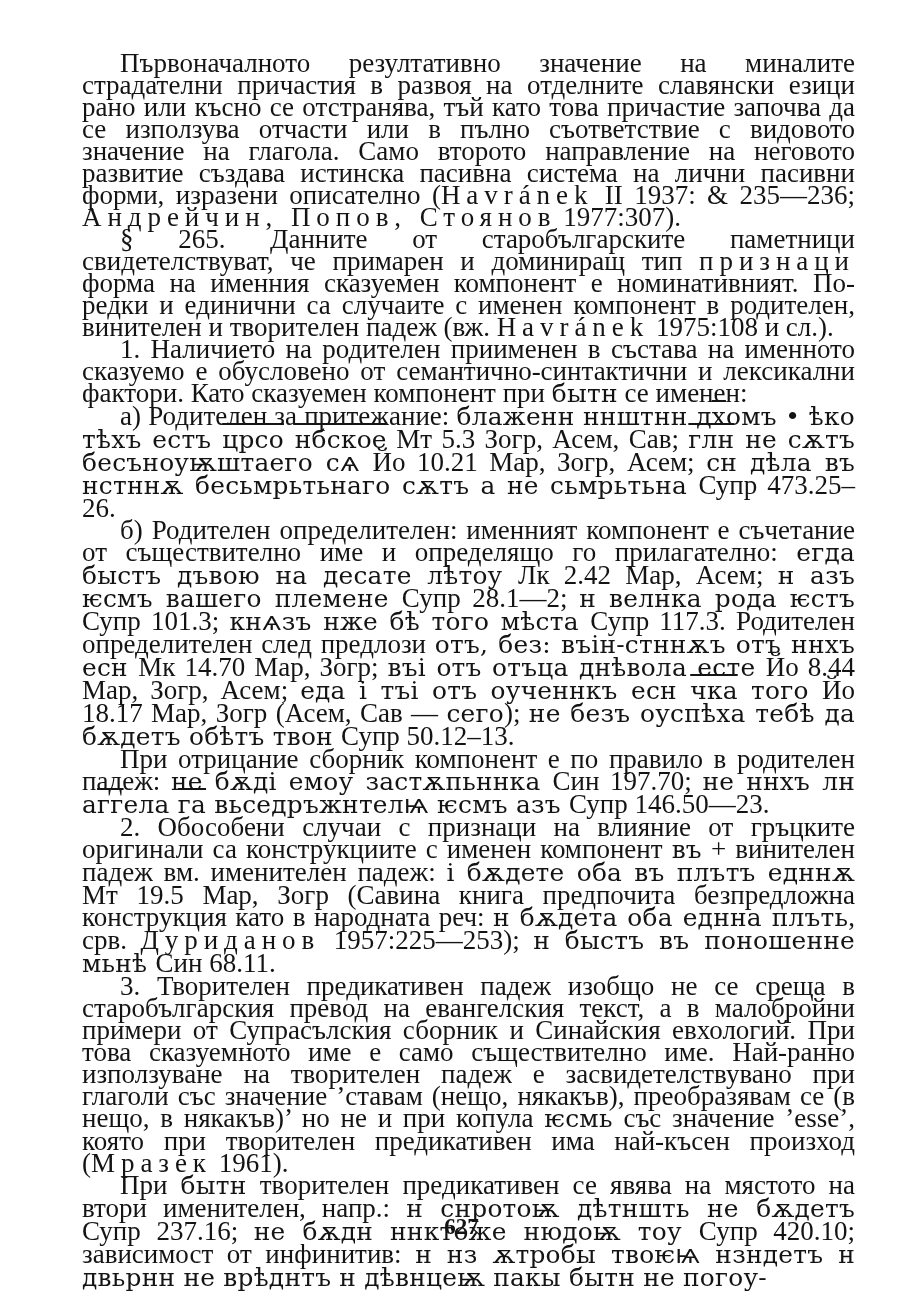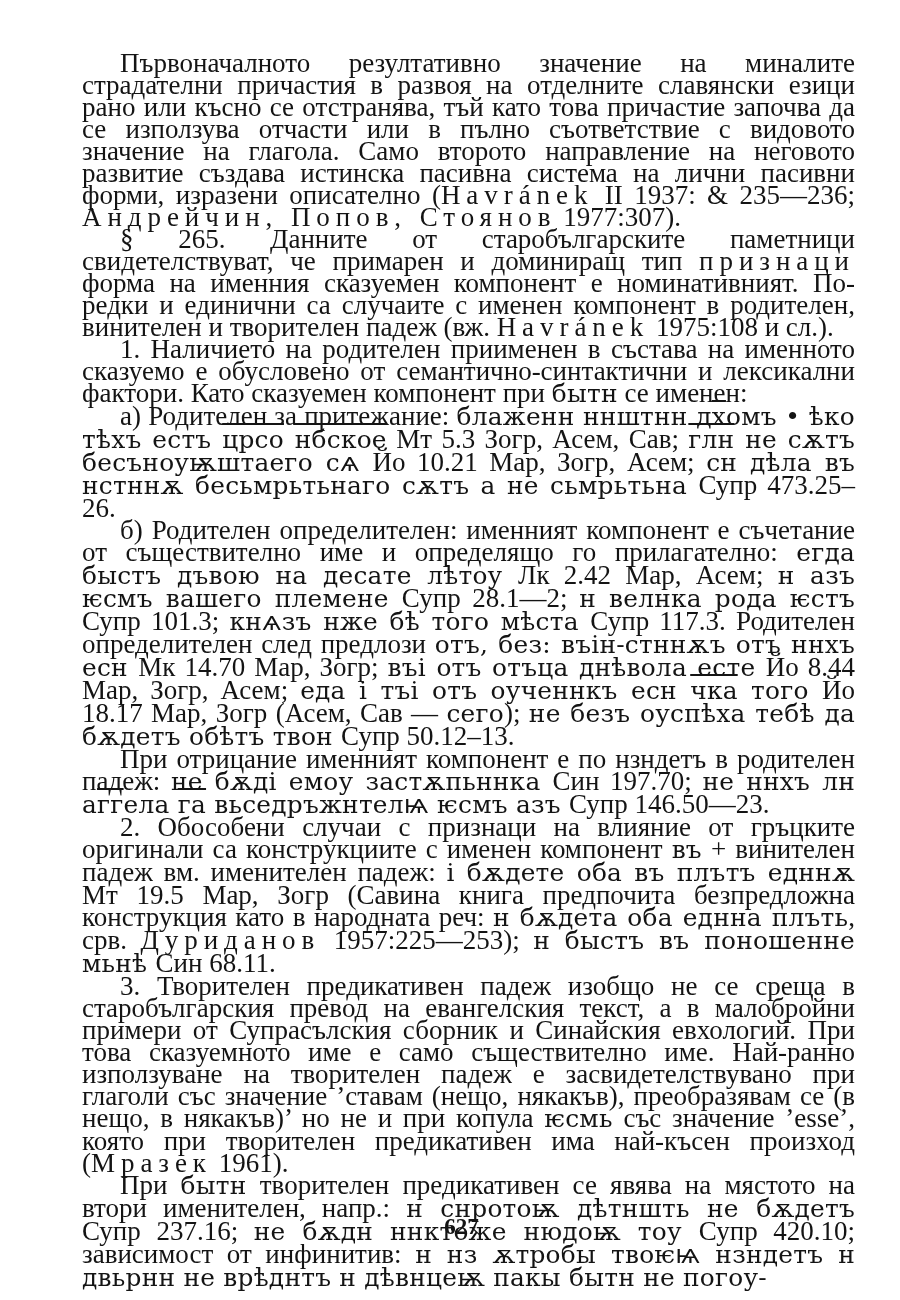--- a/index.html
+++ b/index.html
@@ -57,19 +57,19 @@
 </head>
 <body>
 
 <div class="page">
   <div class="text-block" id="text-root">
       <p class="para"><span>Първоначалното резултативно значение на миналите страдателни причастия в развоя на отделните славянски езици рано или късно се отстранява, тъй като това причастие започва да се използува отчасти или в пълно съответствие с видовото значение на глагола. Само второто направление на неговото развитие създава истинска пасивна система на лични пасивни форми, изразени описателно (</span><span class="spaced">Havránek</span><span> II 1937: &amp; 235—236; </span><span class="spaced">Андрейчин, Попов, Стоянов</span><span> 1977:307).</span></p>
       <p class="para"><span>§ 265. Данните от старобългарските паметници свидетелствуват, че примарен и доминиращ тип </span><span class="spaced">признаци</span><span> форма на именния сказуемен компонент е номинативният. По-редки и единични са случаите с именен компонент в родителен, винителен и творителен падеж (вж. </span><span class="spaced">Havránek</span><span> 1975:108 и сл.).</span></p>
       <p class="para"><span>1. Наличието на родителен приименен в състава на именното сказуемо е обусловено от семантично-синтактични и лексикални фактори. Като сказуемен компонент при </span><span class="ocs">бытн</span><span> се именен:</span></p>
       <p class="para"><span>а) Родителен за притежание: </span><span class="ocs">блаженн ннштнн д</span><span class="ocs titlo">х</span><span class="ocs">омъ • ѣко тѣхъ естъ </span><span class="ocs titlo">црсо</span><span class="ocs"> </span><span class="ocs titlo">нбское</span><span> Мт 5.3 Зогр, Асем, Сав; </span><span class="ocs titlo">глн</span><span class="ocs"> не сѫтъ бесъноуѭштаего сѧ </span><span>Йо 10.21 Мар, Зогр, Асем; </span><span class="ocs">сн дѣла въ нстннѫ бесьмрьтьнаго сѫтъ а не сьмрьтьна </span><span>Супр 473.25–26.</span></p>
       <p class="para"><span>б) Родителен определителен: именният компонент е съчетание от съществително име и определящо го прилагателно: </span><span class="ocs">егда быстъ дъвою на десате лѣтоу </span><span>Лк 2.42 Мар, Асем; </span><span class="ocs">н азъ ѥсмъ вашего племене </span><span>Супр 28.1—2; </span><span class="ocs">н велнка рода ѥстъ </span><span>Супр 101.3; </span><span class="ocs">кнѧзъ нже бѣ того мѣста </span><span>Супр 117.3. Родителен определителен след предлози </span><span class="ocs">отъ, без: въін-стннѫъ отъ ннхъ есн </span><span>Мк 14.70 Мар, Зогр; </span><span class="ocs">въі отъ отъца днѣвола есте </span><span>Йо 8.44 Мар, Зогр, Асем; </span><span class="ocs">еда і тъі отъ оученнкъ есн </span><span class="ocs titlo">чка</span><span class="ocs"> того </span><span>Йо 18.17 Мар, Зогр (Асем, Сав — </span><span class="ocs">сего</span><span>); </span><span class="ocs">не безъ оуспѣха тебѣ да бѫдетъ обѣтъ твон </span><span>Супр 50.12–13.</span></p>
-      <p class="para"><span>При отрицание именният компонент е по нзндетъ в родителен падеж: </span><span class="ocs">не бѫді емоу застѫпьннка </span><span>Син 197.70; </span><span class="ocs">не ннхъ лн а</span><span class="ocs titlo">гг</span><span class="ocs">ела </span><span class="ocs titlo">га</span><span class="ocs"> вьседръжнтелѩ ѥсмъ азъ </span><span>Супр 146.50—23.</span></p>
+      <p class="para"><span>При отрицание сборник компонент е по правило в родителен падеж: </span><span class="ocs">не бѫді емоу застѫпьннка </span><span>Син 197.70; </span><span class="ocs">не ннхъ лн а</span><span class="ocs titlo">гг</span><span class="ocs">ела </span><span class="ocs titlo">га</span><span class="ocs"> вьседръжнтелѩ ѥсмъ азъ </span><span>Супр 146.50—23.</span></p>
       <p class="para"><span>2. Обособени случаи с признаци на влияние от гръцките оригинали са конструкциите с именен компонент </span><span class="ocs">въ</span><span> + винителен падеж вм. именителен падеж: </span><span class="ocs">і бѫдете оба въ плътъ едннѫ </span><span>Мт 19.5 Мар, Зогр (Савина книга предпочита безпредложна конструкция като в народната реч: </span><span class="ocs">н бѫдета оба еднна плъть</span><span>, срв. </span><span class="spaced">Дуриданов</span><span> 1957:225—253); </span><span class="ocs">н быстъ въ поношенне мьнѣ </span><span>Син 68.11.</span></p>
       <p class="para"><span>3. Творителен предикативен падеж изобщо не се среща в старобългарския превод на евангелския текст, а в малобройни примери от Супрасълския сборник и Синайския евхологий. При това сказуемното име е само съществително име. Най-ранно използуване на творителен падеж е засвидетелствувано при глаголи със значение ’ставам (нещо, някакъв), преобразявам се (в нещо, в някакъв)’ но не и при копула </span><span class="ocs">ѥсмь</span><span> със значение ’esse’, която при творителен предикативен има най-късен произход (</span><span class="spaced">Мразек</span><span> 1961).</span></p>
       <p class="para"><span>При </span><span class="ocs">бытн</span><span> творителен предикативен се явява на мястото на втори именителен, напр.: </span><span class="ocs">н снротоѭ дѣтншть не бѫдетъ </span><span>Супр 237.16; </span><span class="ocs">не бѫдн ннктоже нюдоѭ тоу </span><span>Супр 420.10; зависимост от инфинитив: </span><span class="ocs">н нз ѫтробы твоѥѩ нзндетъ н двьрнн не врѣднтъ н дѣвнцеѭ пакы бытн не погоу-</span></p>
     </div>
   <div class="pageno">627</div>
 </div>
 
 </body></html>

